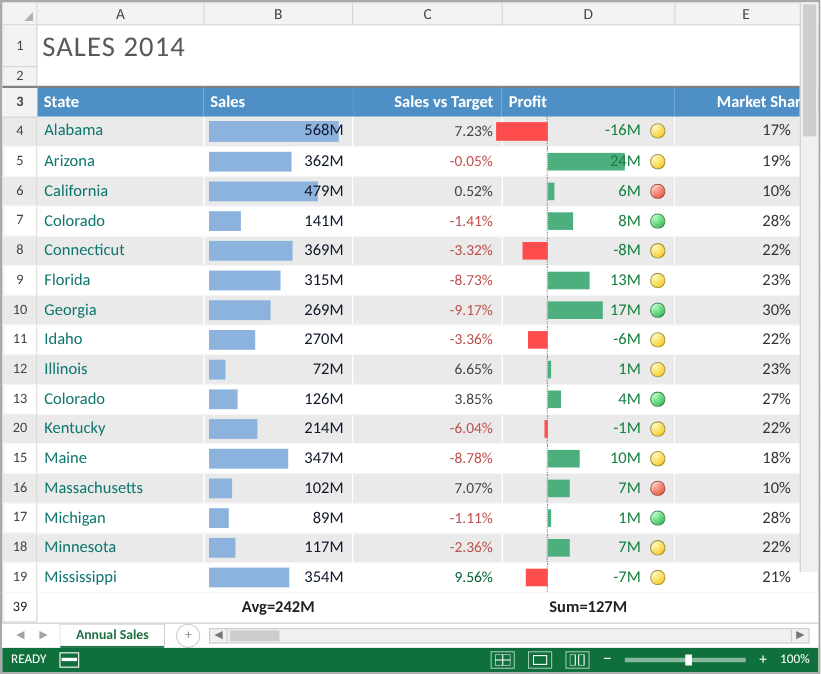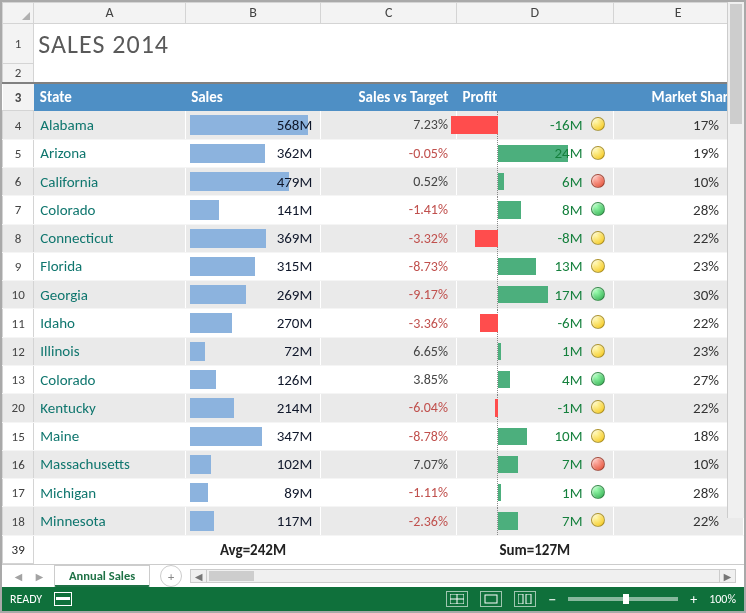--- a/index.html
+++ b/index.html
@@ -227,20 +227,28 @@
             <td class="cell share">28%</td>
           </tr>
           <tr class="data-row even">
             <td class="rowhdr">18</td>
             <td class="cell state">Minnesota</td>
             <td class="cell sales"><div class="sales-bar" style="width: 24.3063px;"></div><span class="sales-text">117M</span></td>
             <td class="cell svt"><span class="neg">-2.36%</span></td>
             <td class="cell profit"><div class="profit-center"></div><div class="profit-bar pos" style="width: 20.4167px;"></div><span class="profit-text">7M</span><span class="traffic yellow"></span></td>
             <td class="cell share">22%</td>
           </tr>
+          <tr class="data-row odd">
+            <td class="rowhdr">19</td>
+            <td class="cell state">Mississippi</td>
+            <td class="cell sales"><div class="sales-bar" style="width: 73.5423px;"></div><span class="sales-text">354M</span></td>
+            <td class="cell svt"><span class="pos">9.56%</span></td>
+            <td class="cell profit"><div class="profit-center"></div><div class="profit-bar neg" style="width: 20.4167px;"></div><span class="profit-text">-7M</span><span class="traffic yellow"></span></td>
+            <td class="cell share">21%</td>
+          </tr>
         </tbody>
 
       <tbody>
           <tr class="summary-row">
         <td class="rowhdr" style="font-weight:normal">39</td>
         <td></td>
         <td>Avg=242M</td>
         <td></td>
         <td>Sum=127M</td>
         <td></td>

